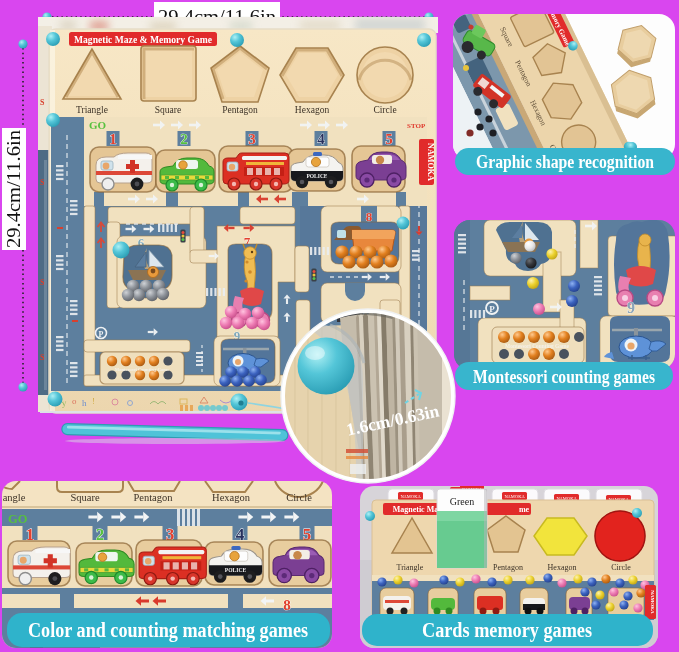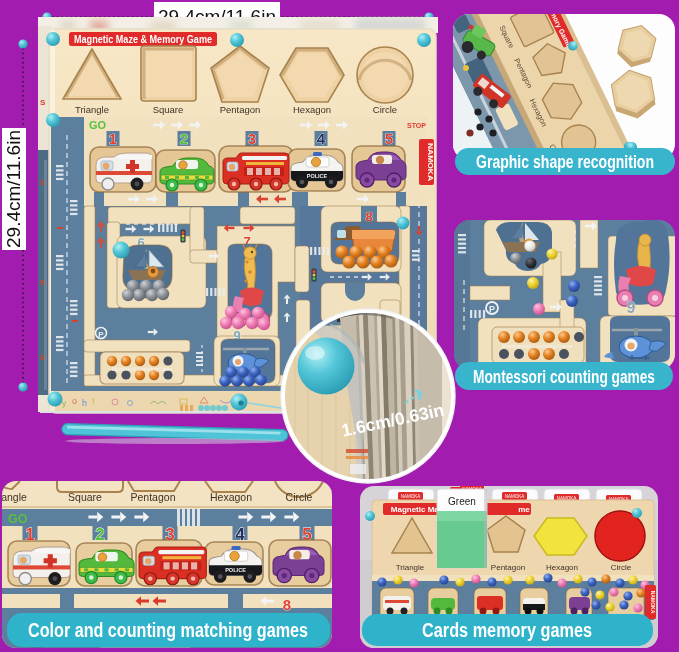--- a/index.html
+++ b/index.html
@@ -1,16 +1,16 @@
 <!DOCTYPE html>
 <html><head><meta charset="utf-8">
 <style>
 html,body{margin:0;padding:0;background:#fff;}
-.page{position:relative;width:679px;height:652px;overflow:hidden;background:#a21caf;
-font-family:Liberation Sans, sans-serif;}
+.page{position:relative;width:679px;height:652px;overflow:hidden;background:#d946ef;
+font-family:Liberation Serif, serif;}
 svg{position:absolute;left:0;top:0;}
 </style></head>
 <body>
 <div class="page">
 <svg width="679" height="652" viewBox="0 0 679 652">
 <defs>
 <radialGradient id="tealball" cx="35%" cy="30%" r="75%">
  <stop offset="0%" stop-color="#aef0f4"></stop>
           <stop offset="45%" stop-color="#54c6d8"></stop>
           <stop offset="100%" stop-color="#2a9db4"></stop>

